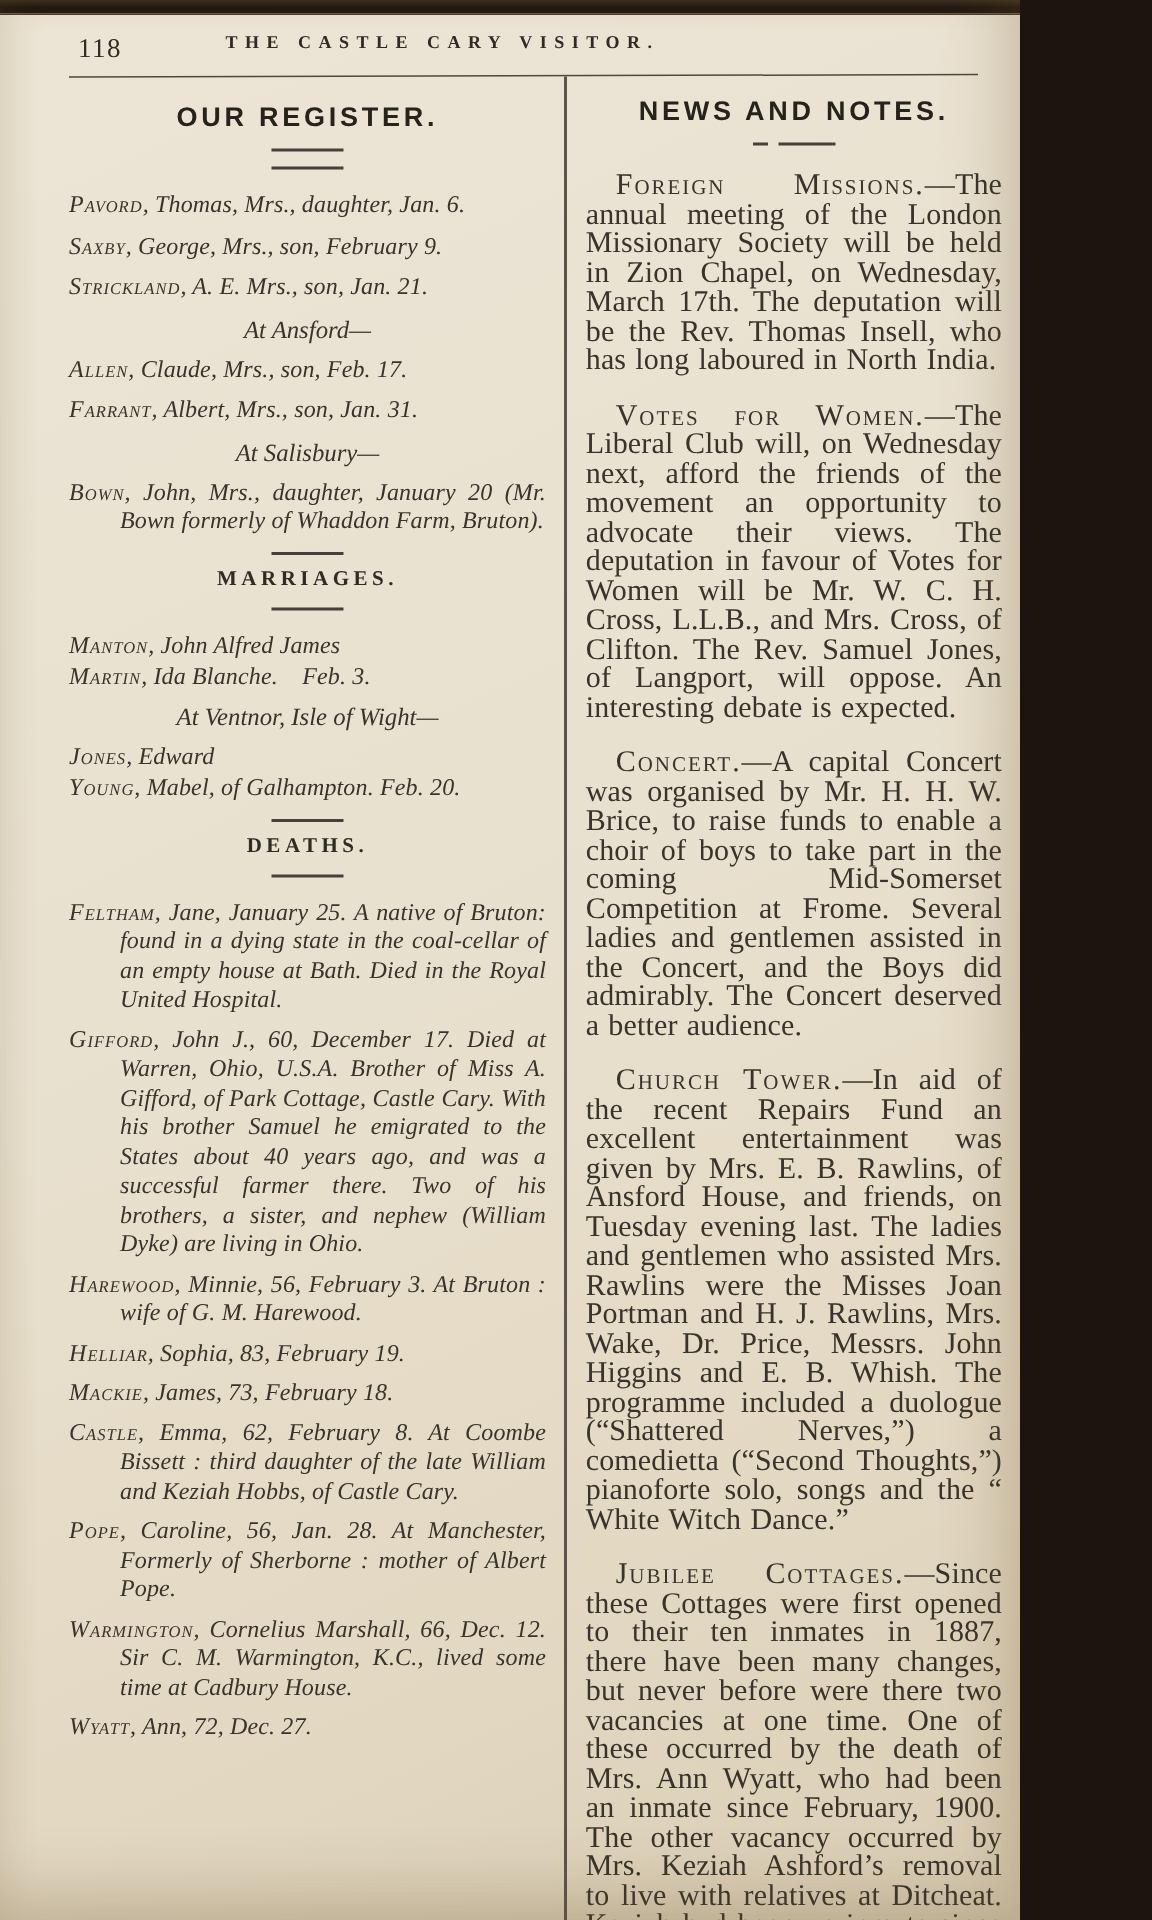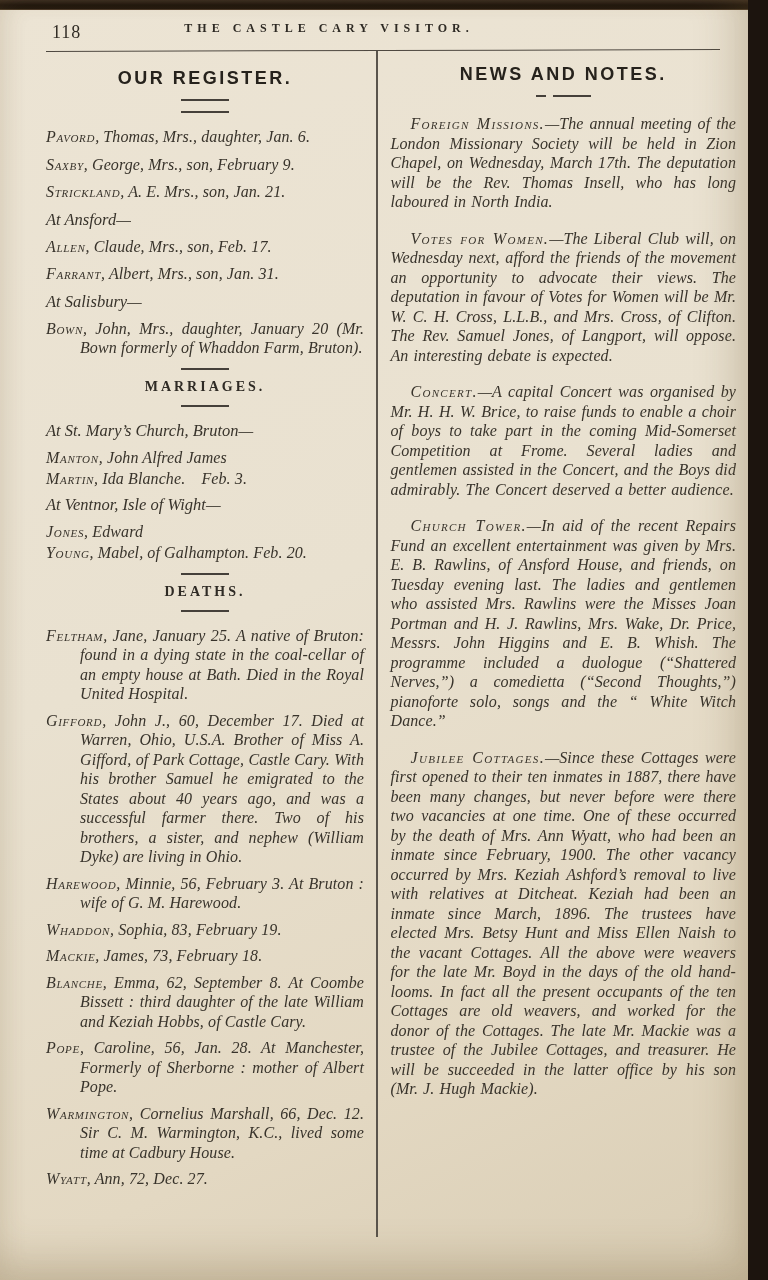--- a/index.html
+++ b/index.html
@@ -1,20 +1,20 @@
 <!DOCTYPE html>
 <html><head>
 <meta charset="utf-8">
 <style>
   html, body { margin: 0; padding: 0; }
   body { width: 768px; height: 1280px; background: #1c140e; }
 
   .page {
     position: relative;
-    width: 748px; height: 1280px;
+    width: 680px; height: 1280px;
     overflow: hidden;
     background: linear-gradient(155deg, #ece4d4 0%, #e9e1d0 45%, #e3d8c2 78%, #d9cdb4 100%);
     color: #38332b;
     font-family: "Liberation Serif", serif;
   }
   .page::after {
     content: "";
     position: absolute; inset: 0;
     pointer-events: none;
     box-shadow: inset -16px -22px 38px rgba(110, 85, 45, 0.22), inset 6px 0 22px rgba(120, 95, 55, 0.10);
@@ -83,33 +83,33 @@
     font-size: 16px; line-height: 19.5px;
     text-align: justify;
     letter-spacing: 0.1px;
     font-style: italic;
   }
   .births .entry { margin-bottom: 8px; }
   .deaths .entry { margin-bottom: 7px; }
   .sc { font-variant: small-caps; letter-spacing: 0.7px; }
   .place {
     margin: 4px 0 7px 0;
+    text-align: center;
     font-style: italic;
     font-size: 16.5px; line-height: 20px;
   }
 
   .articles { margin-top: 17px; }
   .article {
     margin: 0 0 17px 0;
     text-indent: 20px;
-    font-size: 16px; line-height: 19.5px;
+    font-size: 20px; line-height: 19.5px;
     text-align: justify;
     letter-spacing: 0.1px;
     word-spacing: 1px;
-    font-style: italic;
   }
   .article-title { font-variant: small-caps; letter-spacing: 1.3px; }
 </style>
 </head>
 <body>
 
 <div class="page">
   <div class="top-band"></div>
 
   <div class="header">
@@ -136,40 +136,39 @@
           <p class="place">At Salisbury—</p>
           <p class="entry"><span class="sc">Bown</span><span>, John, Mrs., daughter, January 20 (Mr. Bown formerly of Whaddon Farm, Bruton).</span></p>
         </div>
       </div>
 
       <div class="srule"></div>
       <div class="marriages">
         <div class="sec-head">MARRIAGES.</div>
         <div class="srule"></div>
         <div class="entries">
-          <p class="place">At St. Mary’s Church, Bruton—</p>
           <p class="entry" style="margin-bottom:2px"><span class="sc">Manton</span><span>, John Alfred James</span></p>
           <p class="entry"><span class="sc">Martin</span><span>, Ida Blanche.  Feb. 3.</span></p>
           <p class="place">At Ventnor, Isle of Wight—</p>
           <p class="entry" style="margin-bottom:2px"><span class="sc">Jones</span><span>, Edward</span></p>
           <p class="entry"><span class="sc">Young</span><span>, Mabel, of Galhampton.  Feb. 20.</span></p>
         </div>
       </div>
 
       <div class="srule"></div>
       <div class="deaths">
         <div class="sec-head">DEATHS.</div>
         <div class="srule"></div>
         <div class="entries">
           <p class="entry"><span class="sc">Feltham</span><span>, Jane, January 25.  A native of Bruton: found in a dying state in the coal-cellar of an empty house at Bath.  Died in the Royal United Hospital.</span></p>
           <p class="entry"><span class="sc">Gifford</span><span>, John J., 60, December 17. Died at Warren, Ohio, U.S.A. Brother of Miss A. Gifford, of Park Cottage, Castle Cary.  With his brother Samuel he emigrated to the States about 40 years ago, and was a successful farmer there.  Two of his brothers, a sister, and nephew (William Dyke) are living in Ohio.</span></p>
           <p class="entry"><span class="sc">Harewood</span><span>, Minnie, 56, February 3.  At Bruton : wife of G. M. Harewood.</span></p>
-          <p class="entry"><span class="sc">Whaddon</span><span>, Sophia, 83, February 19.</span></p>
+          <p class="entry"><span class="sc">Helliar</span><span>, Sophia, 83, February 19.</span></p>
           <p class="entry"><span class="sc">Mackie</span><span>, James, 73, February 18.</span></p>
-          <p class="entry"><span class="sc">Blanche</span><span>, Emma, 62, September 8.  At Coombe Bissett : third daughter of the late William and Keziah Hobbs, of Castle Cary.</span></p>
+          <p class="entry"><span class="sc">Castle</span><span>, Emma, 62, February 8.  At Coombe Bissett : third daughter of the late William and Keziah Hobbs, of Castle Cary.</span></p>
           <p class="entry"><span class="sc">Pope</span><span>, Caroline, 56, Jan. 28.  At Manchester, Formerly of Sherborne : mother of Albert Pope.</span></p>
           <p class="entry"><span class="sc">Warmington</span><span>, Cornelius Marshall, 66, Dec. 12.  Sir C. M. Warmington, K.C., lived some time at Cadbury House.</span></p>
           <p class="entry"><span class="sc">Wyatt</span><span>, Ann, 72, Dec. 27.</span></p>
         </div>
       </div>
     </div>
 
     <div class="divider"></div>
 
     <div class="col-right">

